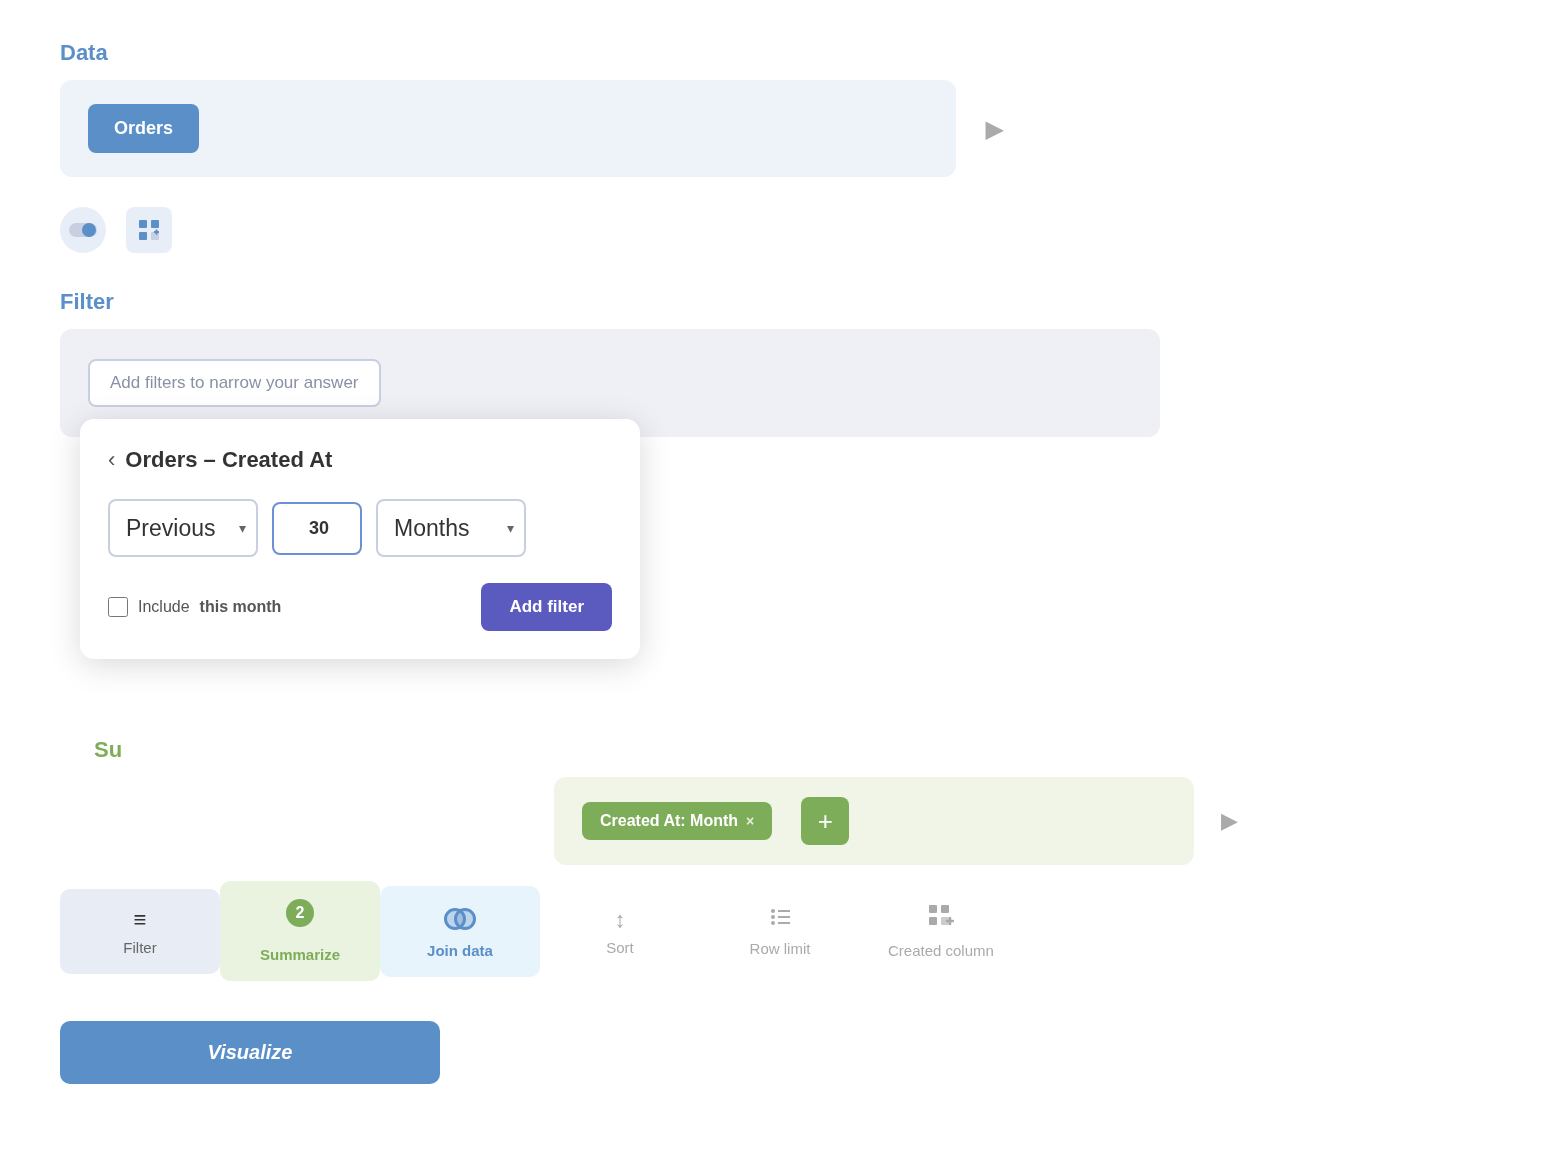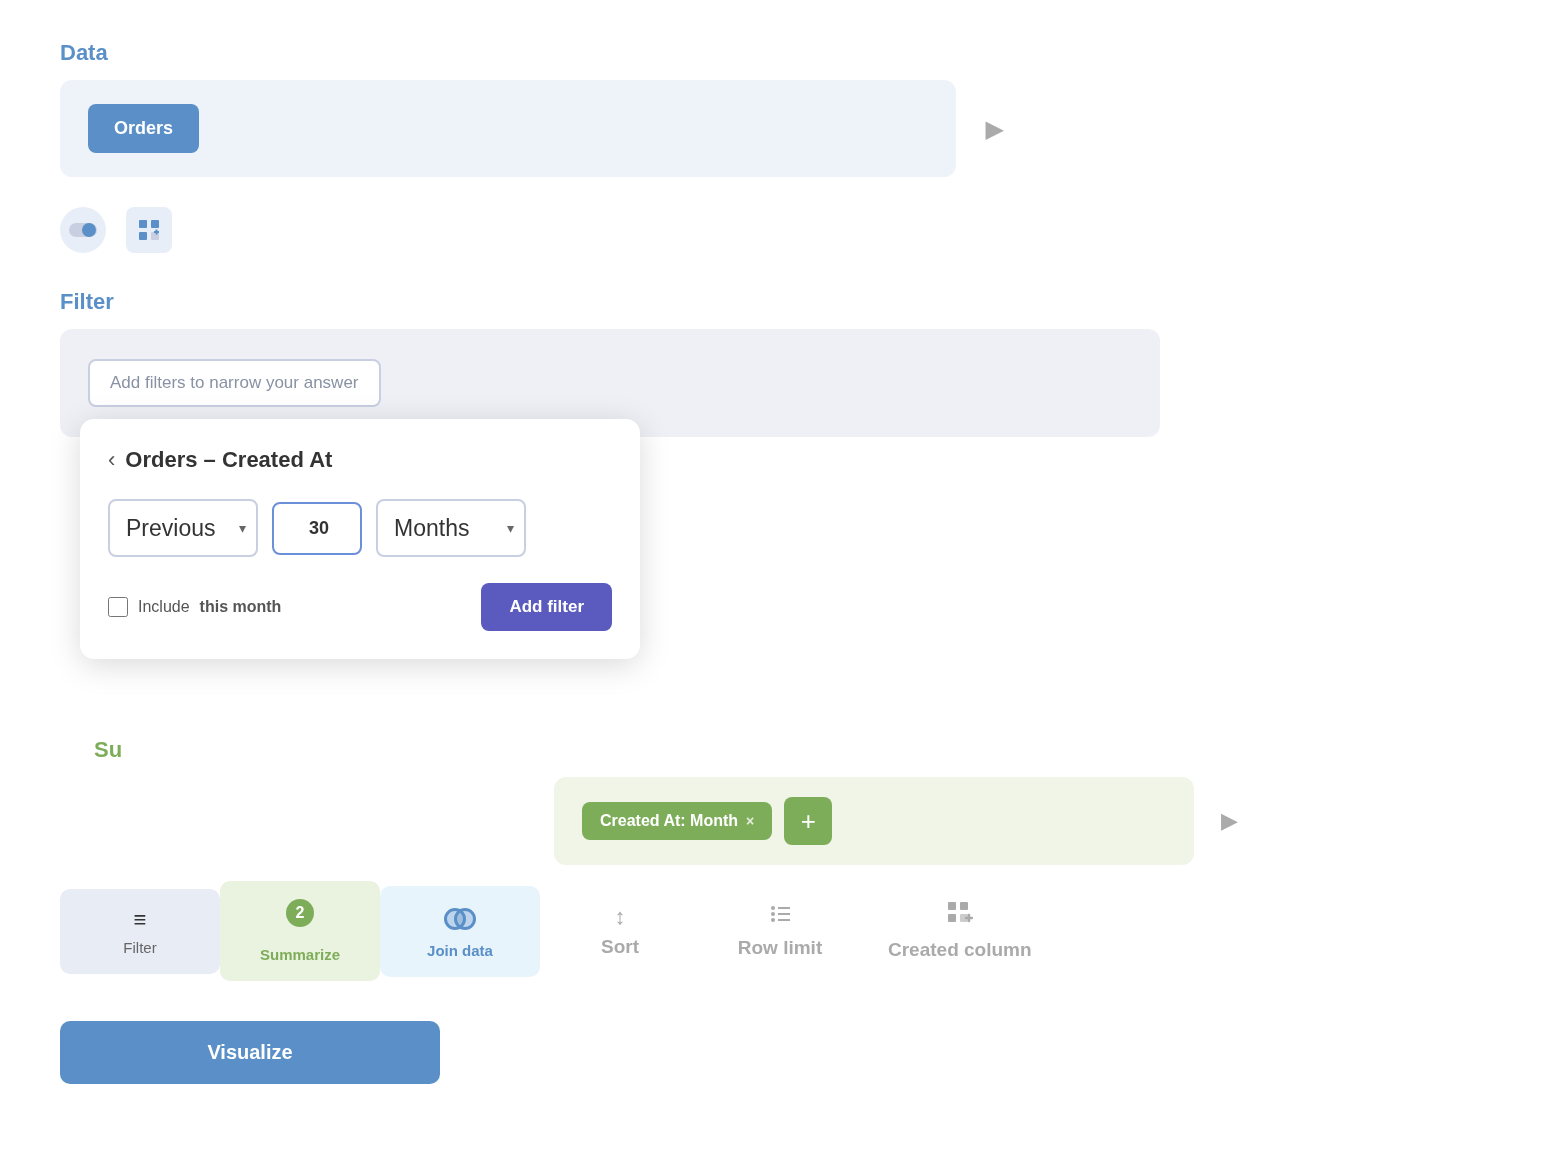--- a/index.html
+++ b/index.html
@@ -273,30 +273,30 @@
       display: flex;
       flex-direction: column;
       align-items: center;
       justify-content: center;
       gap: 6px;
       padding: 18px 28px;
       cursor: pointer;
       min-width: 160px;
     }
     .toolbar-right-item .t-icon { font-size: 22px; color: #aaa; }
-    .toolbar-right-item .t-label { font-size: 19px; font-weight: 700; color: #aaa; }
+    .toolbar-right-item .t-label { font-size: 15px; font-weight: 400; color: #aaa; }
 
     
     .summarize-result {
       background: #f0f5e8;
       border-radius: 12px;
       padding: 20px 28px;
       display: flex;
       align-items: center;
-      gap: 12px;
+      gap: 29px;
       flex: 1;
       position: relative;
     }
 
     .green-tag {
       background: #7ead5a;
       color: #fff;
       border-radius: 8px;
       padding: 10px 18px;
       font-size: 16px;
@@ -341,20 +341,21 @@
       color: #fff;
       border: none;
       border-radius: 10px;
       padding: 20px 0;
       width: 380px;
       font-size: 20px;
       font-weight: 700;
       cursor: pointer;
       margin-top: 40px;
       display: block;
+      font-style: italic;
     }
 
     .content-area {
       position: relative;
     }
 
     .popup-container {
       position: absolute;
       top: 80px;
       left: 20px;

